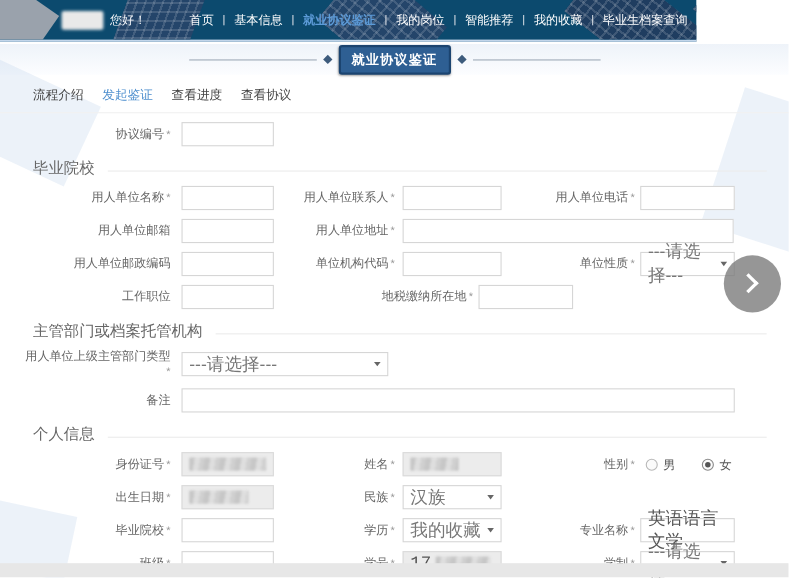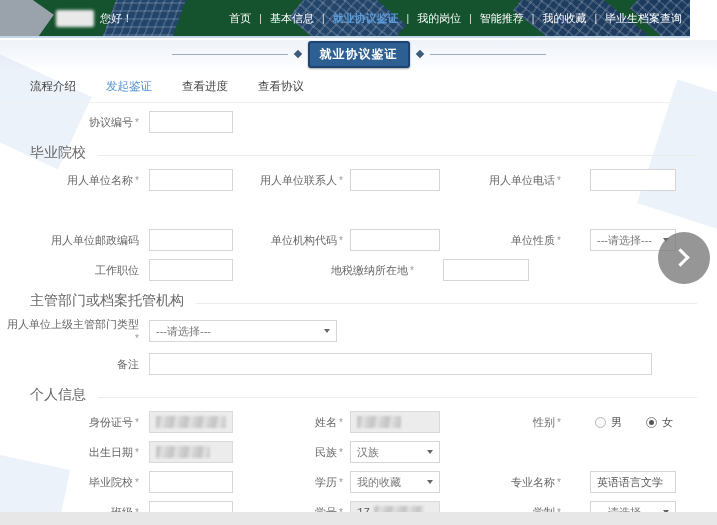--- a/index.html
+++ b/index.html
@@ -6,22 +6,22 @@
   html,body { width:717px; height:525px; }
   body {
     position: relative;
     font-family: "Liberation Sans", "DejaVu Sans", sans-serif;
     background: #ffffff;
     overflow: hidden;
     color: #555;
   }
   
   .topbar {
-    position:absolute; top:0; left:0; width:690px; height:38px;
-    background:#14532d; overflow:hidden;
+    position:absolute; top:0; left:0; width:633px; height:38px;
+    background:#0c4a6e; overflow:hidden;
     border-bottom:2px solid #c3d6ea;
   }
   .bshape { position:absolute; background-color:#24456a;
     background-image:
       repeating-linear-gradient(0deg, rgba(255,255,255,0.14) 0 2px, transparent 2px 8px),
       repeating-linear-gradient(90deg, rgba(255,255,255,0.14) 0 2px, transparent 2px 8px);
   }
   .bs1 { left:108px; top:-8px; width:70px; height:60px; transform:skewX(-20deg); }
   .bs2 { left:300px; top:-14px; width:95px; height:70px; transform:rotate(40deg); }
   .bs3 { left:520px; top:-10px; width:120px; height:64px; transform:rotate(38deg); background-color:#1f3d60; }
@@ -42,37 +42,37 @@
   .diamond { width:6px; height:6px; background:#3d5b7c; transform:rotate(45deg); }
   .badge { background:#2e5f93; border:2px solid #1b4470; color:#fff; font-size:12px; font-weight:bold;
     padding:3px 10px; border-radius:3px; box-shadow:0 1px 2px rgba(0,0,0,0.35); letter-spacing:1px; }
   
   .wm { position:absolute; background:rgba(188,210,234,0.28); z-index:0; }
   .wm1 { left:-30px; top:70px; width:110px; height:80px; transform:rotate(25deg); }
   .wm2 { left:655px; top:90px; width:90px; height:130px; transform:rotate(18deg); }
   .wm3 { left:-25px; top:460px; width:90px; height:60px; transform:rotate(12deg); }
   
   .content { position:absolute; top:68px; left:0; width:717px; height:444px; background:transparent; z-index:1; }
-  .tabs { display:flex; gap:30px; padding:11px 12px 8px 30px; border-bottom:1px solid #f1f1f1;
+  .tabs { display:flex; gap:17px; padding:11px 12px 8px 30px; border-bottom:1px solid #f1f1f1;
     font-size:11.5px; color:#444; }
   .tab { cursor:pointer; }
   .tab.active { color:#4e8fce; }
   .sec { display:flex; align-items:center; gap:12px; padding:7px 20px 3px 30px;
     font-size:14px; color:#666; }
   .sec .line { flex:1; height:1px; background:#ececec; margin-top:4px; }
-  .row { display:flex; align-items:center; height:30px; padding-left:4px; position:relative; }
+  .row { display:flex; align-items:center; height:30px; padding-left:20px; position:relative; }
   .row.tall { height:36px; }
   .row.first { margin-top:4px; }
   .grp { display:flex; align-items:center; }
-  .g3 { margin-left:6px;gap:24px; }
+  .g3 { margin-left:6px; }
   .lbl { font-size:11px; color:#666; text-align:right; line-height:1.3; }
   .w1 { width:135px; } .w2 { width:110px; } .w3 { width:115px; }
   .req { color:#999; font-size:10px; margin-left:2px; }
   .inp { height:22px; border:1px solid #d6d6d6; background:#fff; margin-left:10px;
-    display:flex; align-items:center; padding:0 6px; font-size:11px; color:#555; cursor:text; }
+    display:flex; align-items:center; padding:0 6px; font-size:16px; color:#555; cursor:text; }
   .gap7 { margin-left:7px;font-family:Liberation Mono, monospace; } .gap5 { margin-left:5px; }
   .iw1 { width:84px; } .iw2 { width:90px; } .iw3 { width:86px; }
   .iw-addr { width:301px; } .iw-note { width:503px; } .iw-wide { width:188px; }
   .inp.ro { background:#ececec; border-color:#dadada; }
   .sel { justify-content:space-between; cursor:pointer; color:#777; }
   .caret { width:0; height:0; border-left:3.5px solid transparent; border-right:3.5px solid transparent;
     border-top:4px solid #666; margin-left:4px; flex:none; }
   .redact { height:12px; border-radius:1px; filter:blur(1px);
     background:repeating-linear-gradient(100deg,#c7c7c7 0 5px,#dedede 5px 10px,#d0d0d0 10px 14px); }
   .rd-id { width:70px; } .rd-name { width:44px; } .rd-birth { width:54px; } .rd-sno { width:50px; margin-left:4px; }
@@ -163,20 +163,28 @@
       <div class="lbl w2"><span>用人单位联系人</span><span class="req">*</span></div>
       <div class="inp iw2 gap7"></div>
     </div>
     <div class="grp g3">
       <div class="lbl w3"><span>用人单位电话</span><span class="req">*</span></div>
       <div class="inp iw3 gap5"></div>
     </div>
   </div>
 
   <div class="row">
+    <div class="grp">
+      <div class="lbl w1"><span>用人单位邮箱</span></div>
+      <div class="inp iw1"></div>
+    </div>
+    <div class="grp">
+      <div class="lbl w2"><span>用人单位地址</span><span class="req">*</span></div>
+      <div class="inp iw-addr gap7"></div>
+    </div>
   </div>
 
   <div class="row">
     <div class="grp">
       <div class="lbl w1"><span>用人单位邮政编码</span></div>
       <div class="inp iw1"></div>
     </div>
     <div class="grp">
       <div class="lbl w2"><span>单位机构代码</span><span class="req">*</span></div>
       <div class="inp iw2 gap7"></div>

